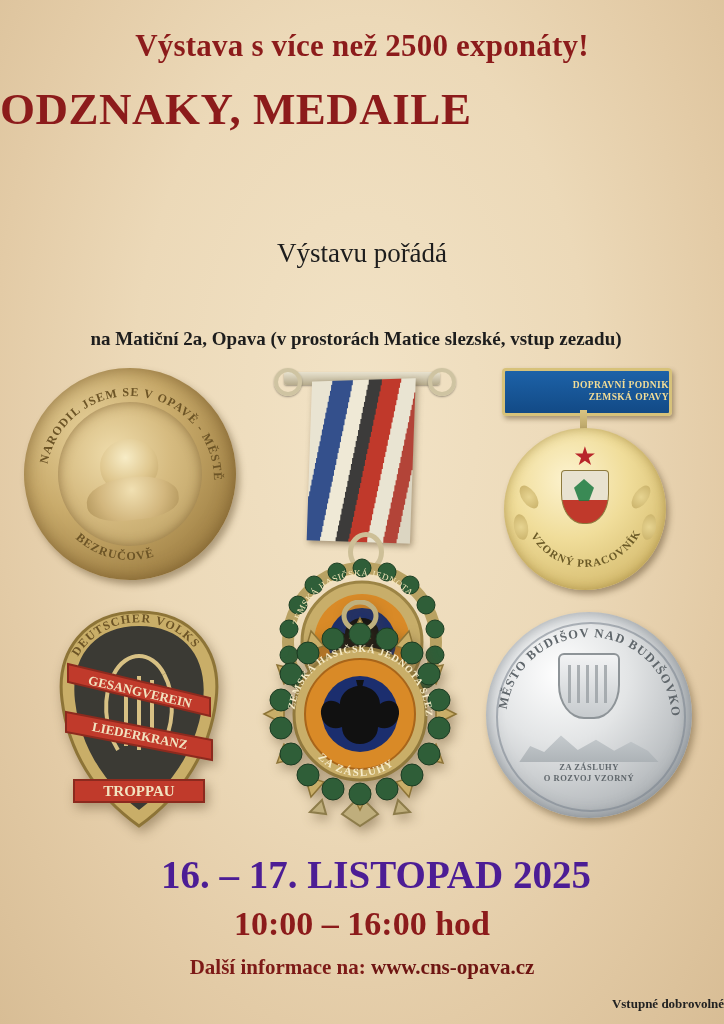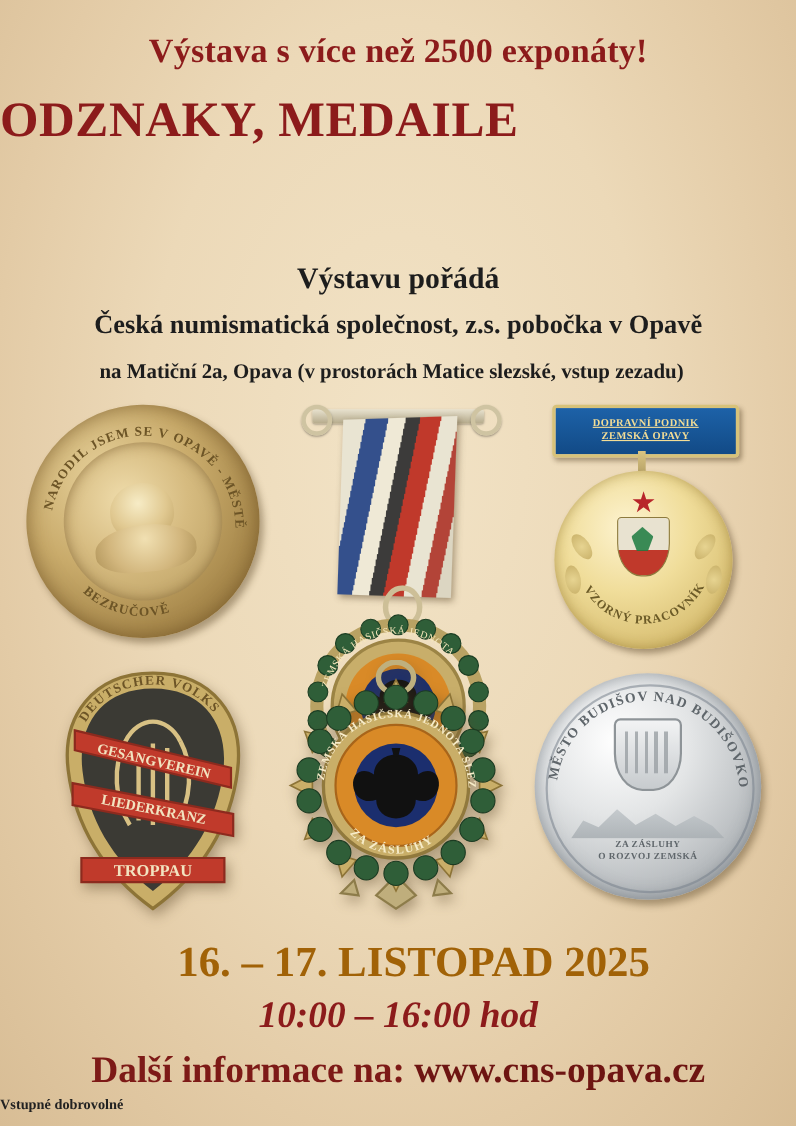--- a/index.html
+++ b/index.html
@@ -43,21 +43,21 @@
   }
   .title-main span {
     display: block;
   }
   .org-label {
     position: absolute;
     top: 238px;
     left: 0; right: 0;
     text-align: center;
     font-size: 27px;
-    font-weight: bold;
+    font-weight: normal;
     color: #1d1d1d;
   }
   .org-name {
     position: absolute;
     top: 283px;
     left: 0; right: 0;
     text-align: center;
     font-size: 24px;
     font-weight: bold;
     color: #1d1d1d;
@@ -72,50 +72,49 @@
     color: #1d1d1d;
   }
 
   .dates {
     position: absolute;
     top: 852px;
     left: 0; right: 0;
     text-align: center;
     font-size: 39px;
     font-weight: bold;
-    color: #a16207;
+    color: #4c1d95;
     padding-left: 28px;
   }
   .hours {
     position: absolute;
     top: 905px;
     left: 0; right: 0;
     text-align: center;
     font-size: 34px;
     font-weight: bold;
     color: #8c1b1b;
-    font-style: italic;
   }
   .more-info {
     position: absolute;
     top: 955px;
     left: 0; right: 0;
     text-align: center;
-    font-size: 34px;
+    font-size: 21px;
     font-weight: bold;
     color: #7d1a17;
   }
   .more-info .url {
     color: #6e1512;
   }
   .free-entry {
     position: absolute;
     top: 996px;
     left: 0; right: 0;
-    text-align: left;
+    text-align: right;
     font-size: 13px;
     font-weight: bold;
     color: #222;
   }
 
   
   .medal {
     position: absolute;
   }
   .shadow-soft {
@@ -226,29 +225,28 @@
   .m-worker .topbar {
     position: absolute;
     left: 14px; top: 0;
     width: 164px; height: 42px;
     background: linear-gradient(#1d62a8, #124a86);
     border: 3px solid #d7c27a;
     border-radius: 4px;
     box-shadow: 2px 3px 5px rgba(80,60,30,0.45);
     display: flex;
     flex-direction: column;
-    align-items: center;
+    align-items: flex-end;
     justify-content: center;
     color: #f3dd96;
     font-size: 9.5px;
     font-weight: bold;
     letter-spacing: 0.4px;
     line-height: 1.25;
     text-align: center;
-    text-decoration: underline;
   }
   .m-worker .link {
     position: absolute;
     left: 92px; top: 42px;
     width: 7px; height: 22px;
     background: linear-gradient(#d9c482, #b5a065);
   }
   .m-worker .disc {
     position: absolute;
     left: 16px; top: 60px;
@@ -380,21 +378,20 @@
 
 <div class="poster">
 
   <div class="headline-top">Výstava s více než 2500 exponáty!</div>
 
   <div class="title-main">
     <span>ODZNAKY, MEDAILE</span>
   </div>
 
   <div class="org-label">Výstavu pořádá</div>
-  <div class="org-name">Česká numismatická společnost, z.s. pobočka v Opavě</div>
   <div class="org-address">na Matiční 2a, Opava (v prostorách Matice slezské, vstup zezadu)</div>
 
   <div class="medal m-bronze">
     <div class="disc">
       <div class="inner">
         <div class="baby-head"></div>
         <div class="baby-body"></div>
       </div>
     </div>
     <svg class="curved-label" viewBox="0 0 212 212">
@@ -589,21 +586,21 @@
     </svg>
   </div>
 
   <div class="medal m-silver">
     <div class="disc">
       <div class="rim"></div>
       <div class="shield"></div>
       <div class="town"></div>
       <div class="caption">
         <div>ZA ZÁSLUHY</div>
-        <div>O ROZVOJ ZEMSKÁ</div>
+        <div>O ROZVOJ VZORNÝ</div>
       </div>
       <svg class="curved-label" viewBox="0 0 206 206">
         <defs>
             <path id="silverArc" d="M 20,108 A 83,83 0 1 1 186,108"></path>
           </defs>
         <text font-size="12.5" fill="#5f666b" letter-spacing="1.2" font-weight="bold">
           <textPath href="#silverArc" startOffset="4%">MĚSTO BUDIŠOV NAD BUDIŠOVKOU</textPath>
         </text>
       </svg>
     </div>

